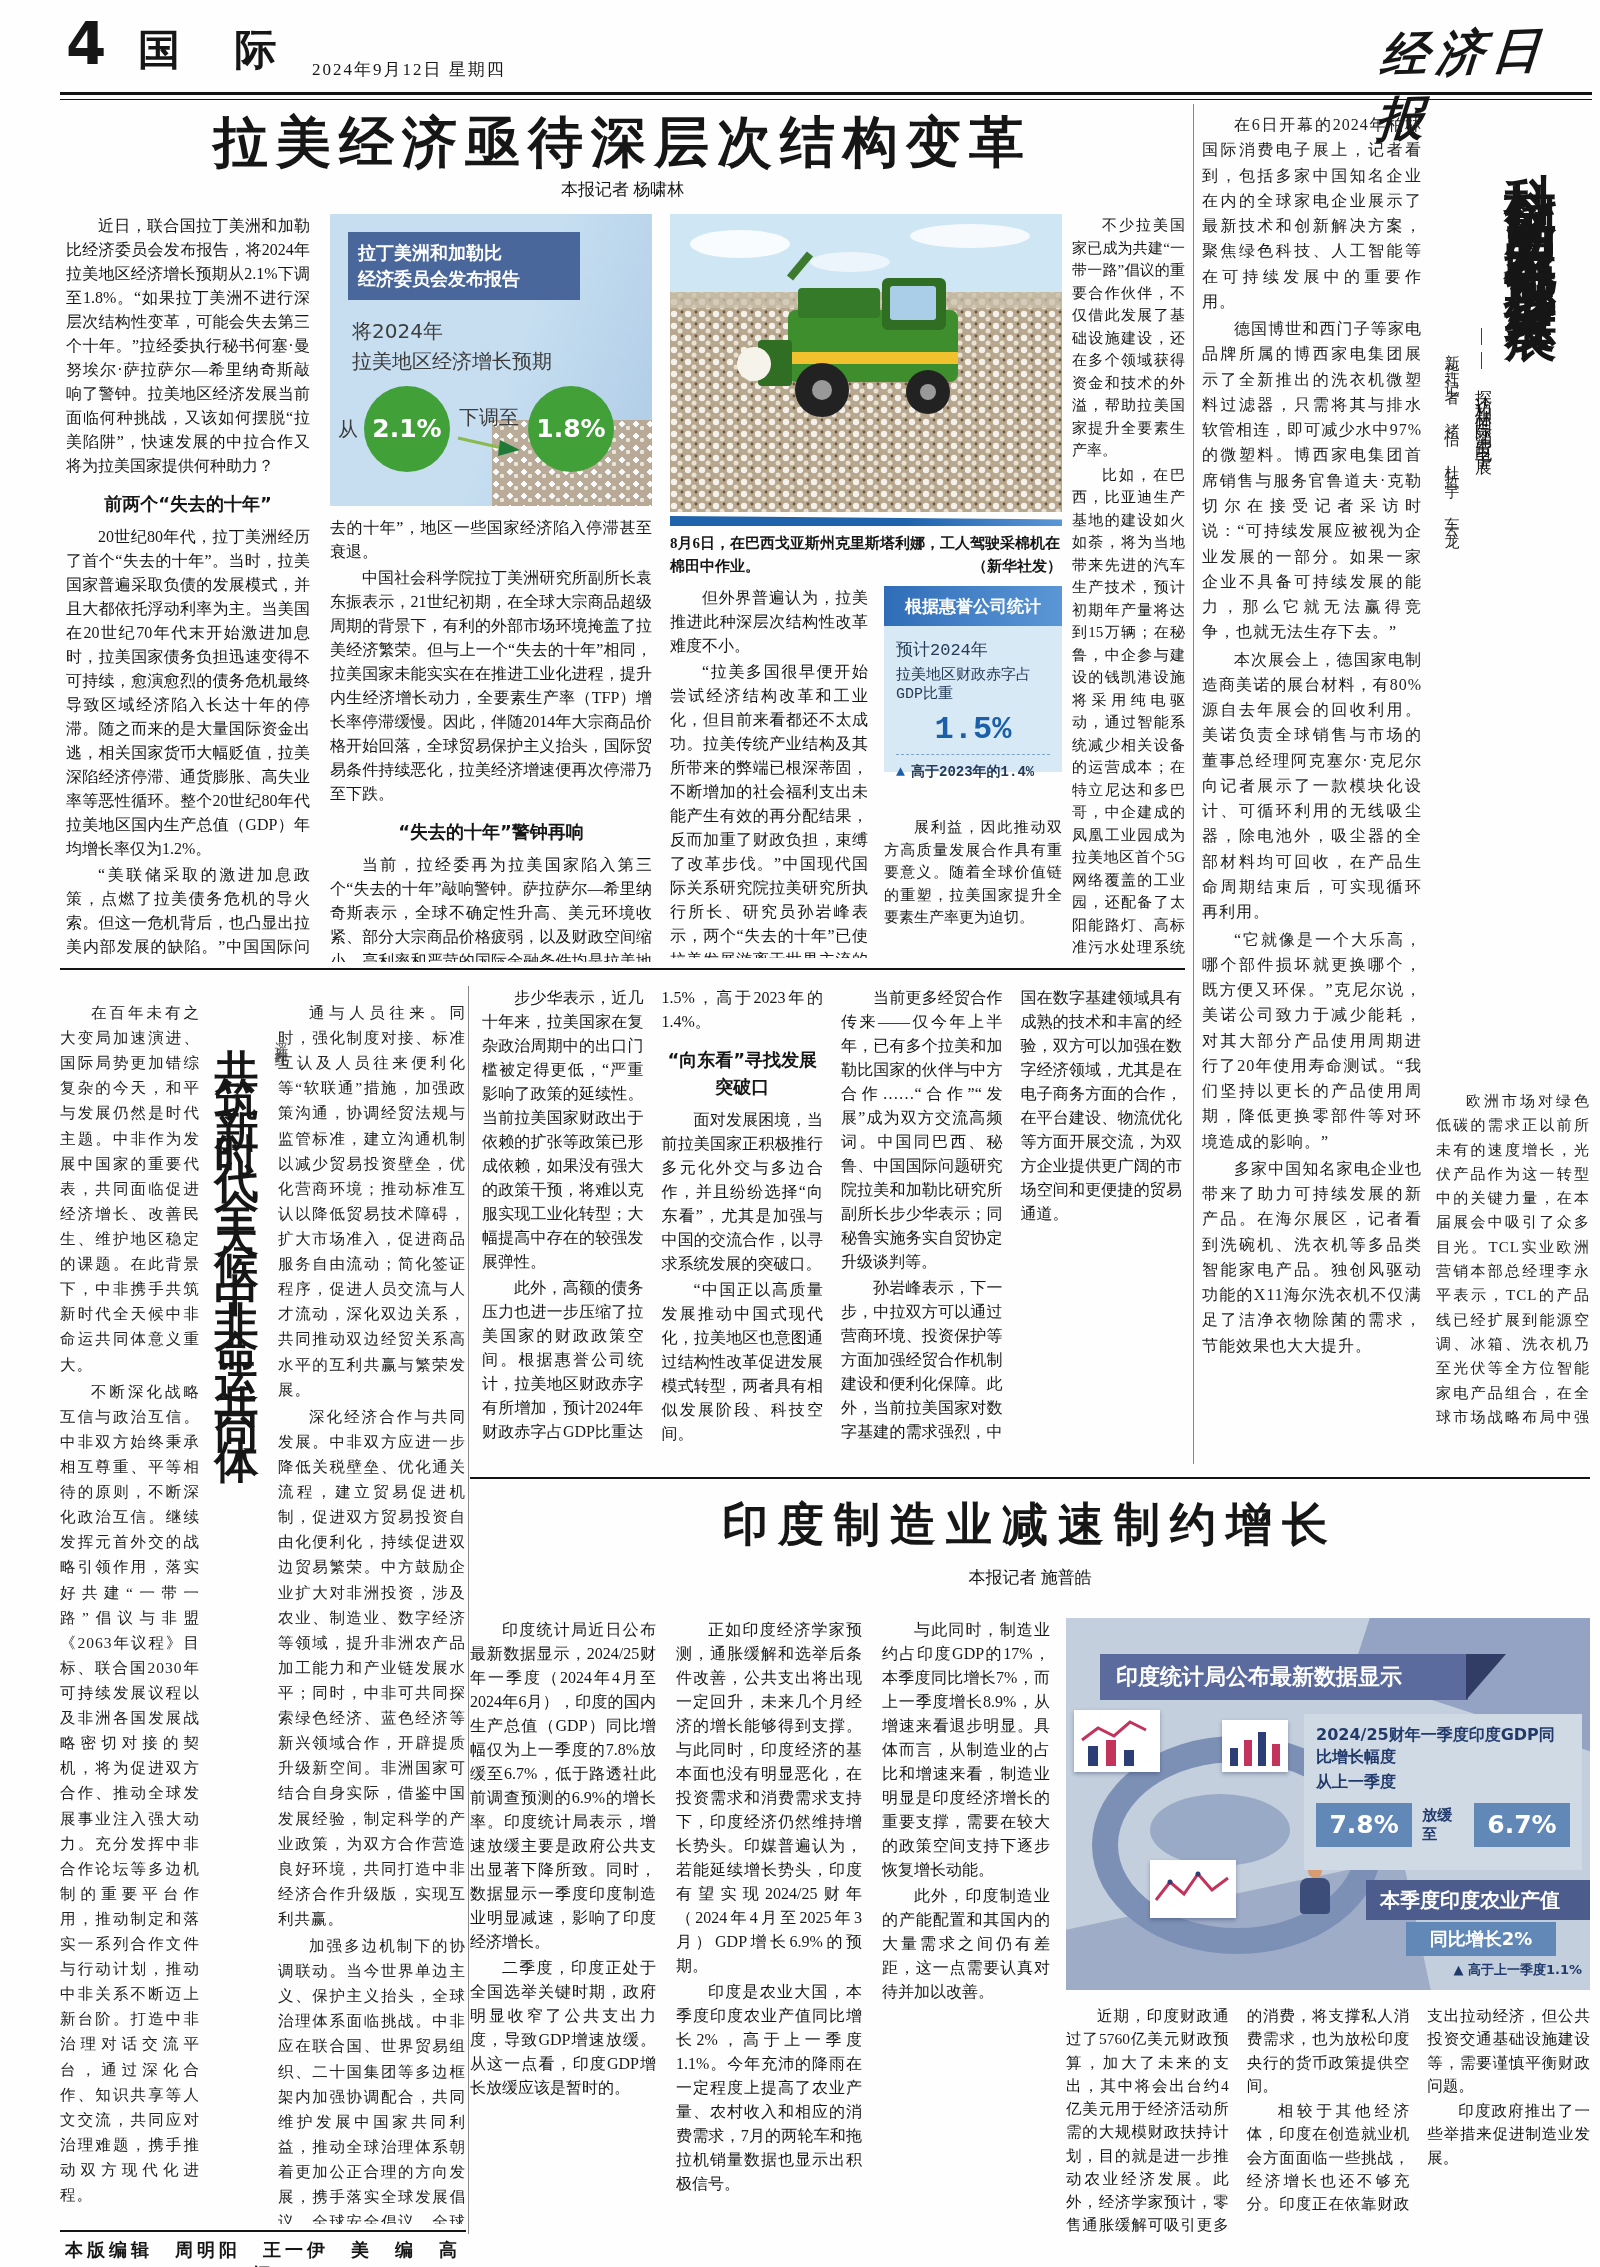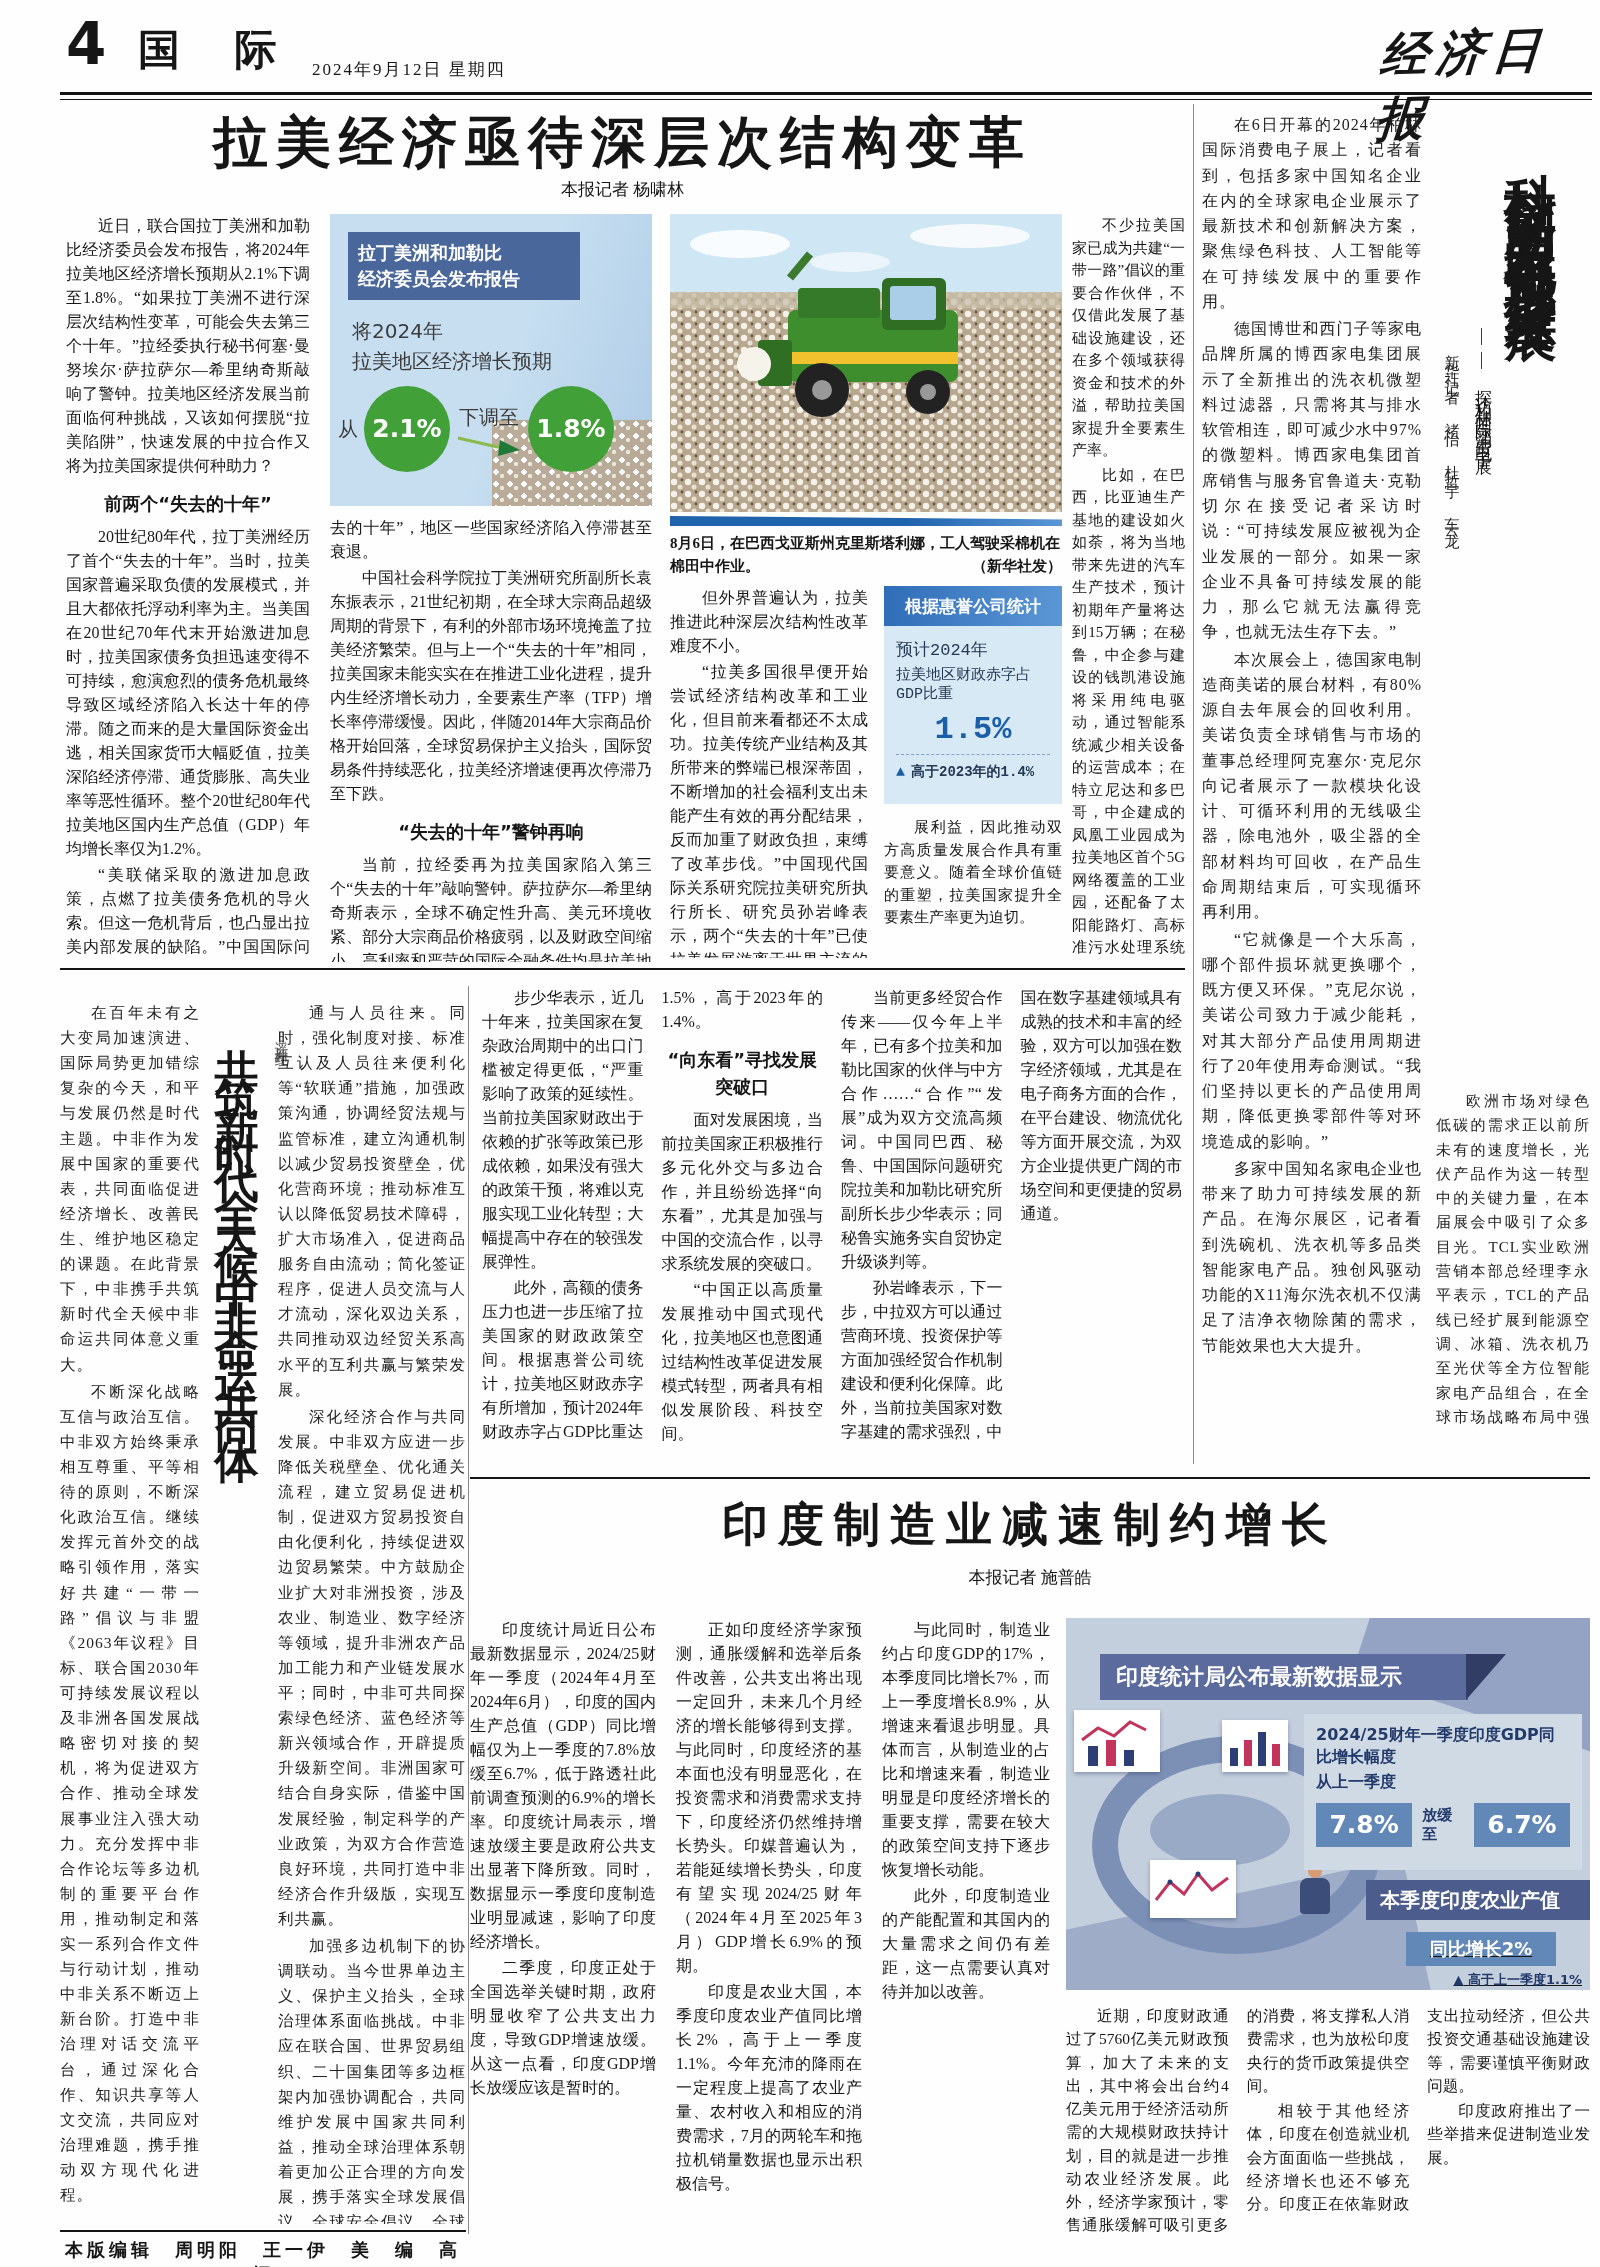--- a/index.html
+++ b/index.html
@@ -87,21 +87,21 @@
               align-items:center;padding-left:16px;font-family:"DejaVu Sans",sans-serif;font-weight:700;font-size:22px;}
   .ii-fold1{position:absolute;left:400px;top:36px;border-top:46px solid #323d66;border-right:40px solid transparent;}
   .ii-panel1{position:absolute;left:238px;top:96px;width:278px;height:156px;background:#cfdae5;padding:10px 12px;box-sizing:border-box;}
   .ii-l1{font-family:"DejaVu Sans",sans-serif;font-weight:700;font-size:16px;color:#223a6b;line-height:1.35;}
   .ii-row{display:flex;align-items:center;gap:10px;margin-top:10px;}
   .ii-val{width:104px;height:44px;background:#6288b8;color:#fff;display:flex;align-items:center;justify-content:center;
           font-family:"DejaVu Sans",sans-serif;font-weight:700;font-size:25px;}
   .ii-mid{font-family:"DejaVu Sans",sans-serif;font-weight:700;font-size:15px;color:#223a6b;}
   .ii-banner2{position:absolute;left:300px;top:262px;width:214px;height:40px;background:#4c5c8c;color:#fff;display:flex;
               align-items:center;padding-left:14px;font-family:"DejaVu Sans",sans-serif;font-weight:700;font-size:20px;}
-  .ii-panel2{position:absolute;left:316px;top:314px;width:200px;height:62px;text-decoration:underline;}
+  .ii-panel2{position:absolute;left:316px;top:304px;width:200px;height:62px;}
   .ii-val2{width:150px;height:34px;background:#6288b8;color:#fff;display:flex;align-items:center;justify-content:center;
            font-family:"DejaVu Sans",sans-serif;font-weight:700;font-size:18px;margin-left:24px;}
   .ii-note{margin-top:5px;font-family:"DejaVu Sans",sans-serif;font-weight:700;font-size:13px;color:#223a6b;text-align:right;}
   .ring{position:absolute;left:26px;top:118px;width:238px;height:166px;border:26px solid #7c90b6;border-radius:50%;}
   .ring-in{position:absolute;left:84px;top:176px;width:140px;height:72px;border-radius:50%;background:#8fa0c0;opacity:.8;}
   .card{position:absolute;background:#fff;box-shadow:0 2px 4px rgba(30,40,80,.35);}
   .person-head{position:absolute;width:14px;height:14px;border-radius:50%;background:#d89b72;}
   .person-body{position:absolute;width:30px;height:36px;border-radius:8px 8px 4px 4px;background:#3d4d7a;}
 
   
@@ -201,21 +201,21 @@
       <span class="caption" style="float:right">（新华社发）</span>
     </div>
 
     <div class="col" style="left:610px;top:482px;width:198px;height:372px">
       <div>
           <p class="para">但外界普遍认为，拉美推进此种深层次结构性改革难度不小。</p>
           <p class="para">“拉美多国很早便开始尝试经济结构改革和工业化，但目前来看都还不太成功。拉美传统产业结构及其所带来的弊端已根深蒂固，不断增加的社会福利支出未能产生有效的再分配结果，反而加重了财政负担，束缚了改革步伐。”中国现代国际关系研究院拉美研究所执行所长、研究员孙岩峰表示，两个“失去的十年”已使拉美发展游离于世界主流的工业化浪潮。</p>
         </div>
     </div>
 
-    <div class="fitch" style="left:824px;top:482px;width:178px;height:218px">
+    <div class="fitch" style="left:824px;top:482px;width:178px;height:186px">
       <div class="fitch-banner">根据惠誉公司统计</div>
       <div class="fitch-body">
         <div class="fitch-l1">预计2024年</div>
         <div class="fitch-l2">拉美地区财政赤字占GDP比重</div>
         <div class="fitch-val">1.5%</div>
         <div class="fitch-note">
           <span class="tri-up">▲</span>
           <span>高于2023年的1.4%</span>
         </div>
       </div>

